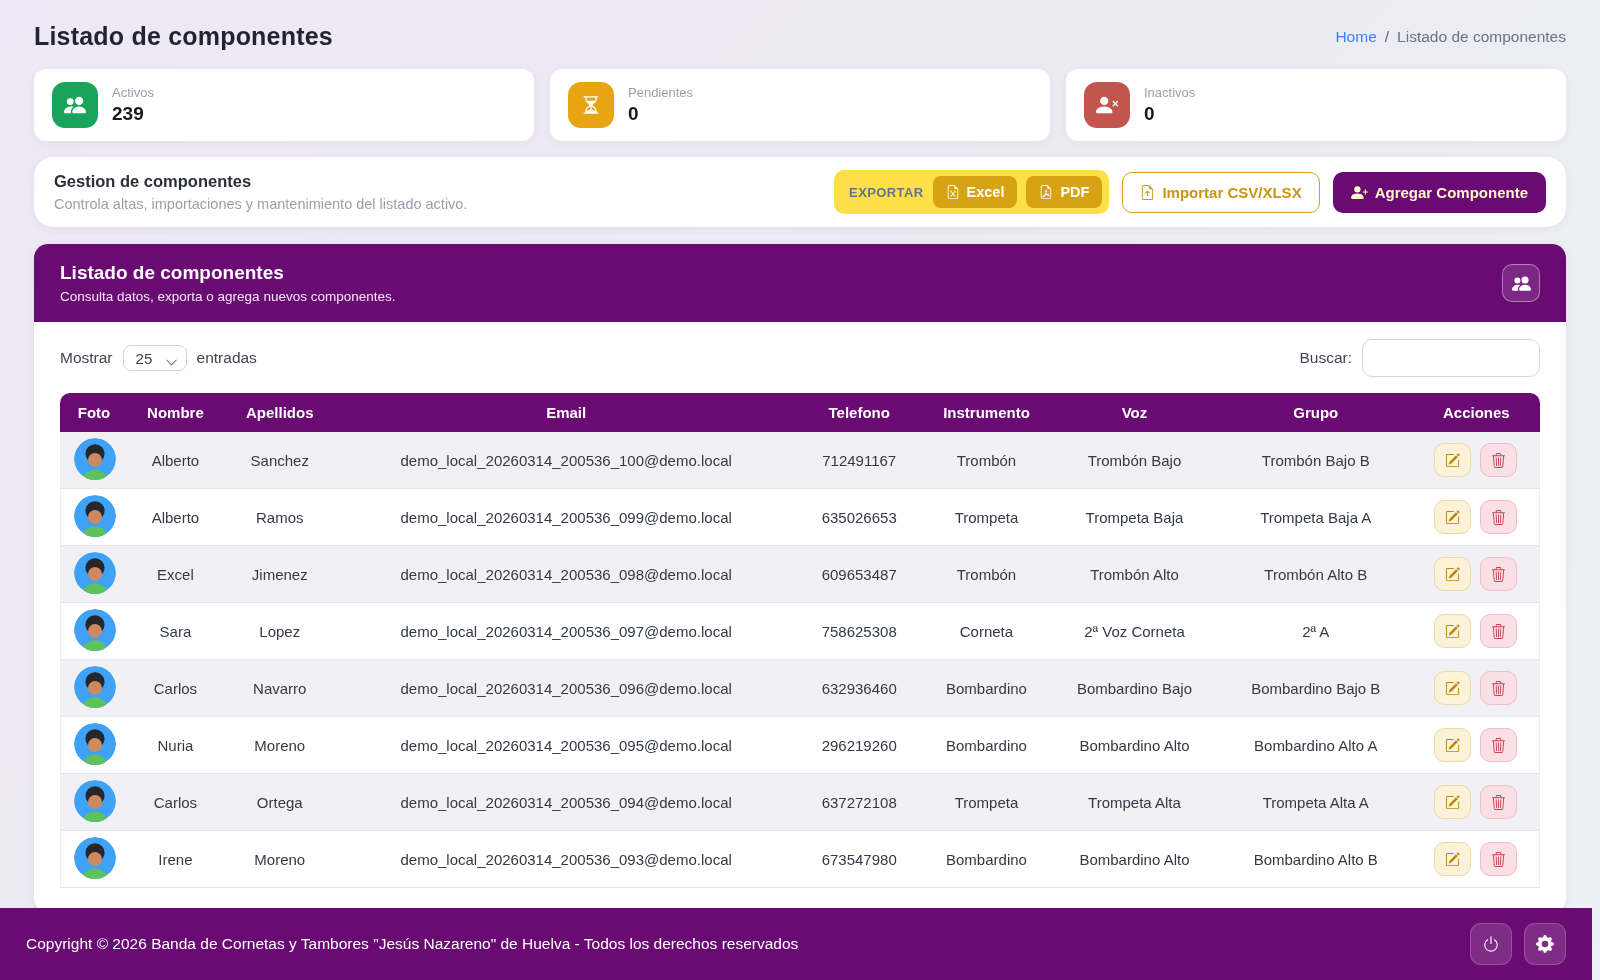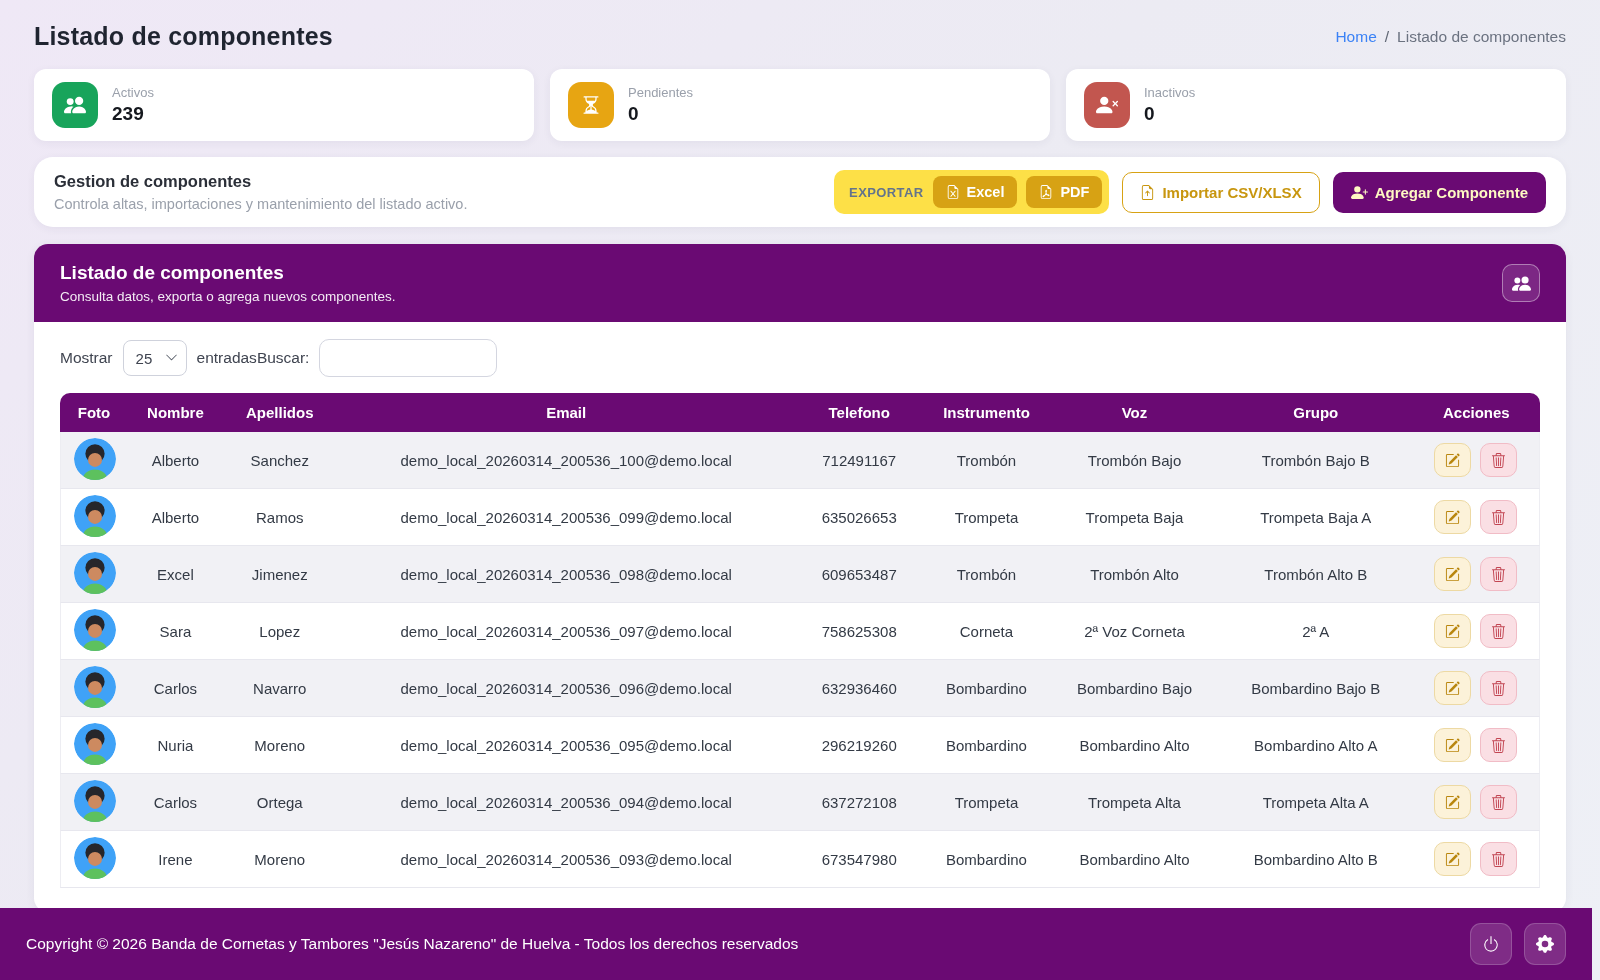--- a/index.html
+++ b/index.html
@@ -47,24 +47,24 @@
   .panel { margin:17px 34px 0; background:#fff; border-radius:14px; overflow:hidden;
     box-shadow:0 2px 10px rgba(50,50,90,.07); }
   .panel-header { background:#6a0a73; padding:18px 26px; display:flex; justify-content:space-between; align-items:center; }
   .panel-title { font-size:19px; font-weight:600; color:#fff; }
   .panel-sub { font-size:13.5px; color:rgba(255,255,255,.92); margin-top:5px; }
   .panel-icon-btn { width:38px; height:38px; border-radius:10px; background:rgba(255,255,255,.12);
     border:1px solid rgba(255,255,255,.4); color:#fff; display:flex; align-items:center; justify-content:center; cursor:pointer; }
   .panel-body { padding:15px 26px 24px; }
 
   
-  .controls { display:flex; justify-content:flex-start; align-items:center; margin:2px 0 16px; }
+  .controls { display:flex; justify-content:space-between; align-items:center; margin:2px 0 16px; }
   .ctrl-left, .ctrl-right { display:flex; align-items:center; gap:10px; font-size:15.5px; color:#3f4450; }
   .select-wrap { position:relative; }
-  .page-select { appearance:none; -webkit-appearance:none; width:64px; height:36px;
+  .page-select { appearance:none; -webkit-appearance:none; width:64px; height:26px;
     border:1px solid #cfd2dc; border-radius:8px; background:#fff; font-family:inherit;
     font-size:15px; color:#3f4450; padding:0 24px 0 12px; cursor:pointer; }
   .select-chevron { position:absolute; right:9px; top:11px; pointer-events:none; color:#555b66; }
   .search-input { width:178px; height:38px; border:1px solid #d4d6e0; border-radius:10px;
     background:#fff; font-family:inherit; font-size:15px; padding:0 12px; outline:none; }
 
   
   table { width:100%; border-collapse:separate; border-spacing:0; }
   thead th { background:#6a0a73; color:#fff; font-size:15px; font-weight:700;
     padding:11px 8px; text-align:center; }

